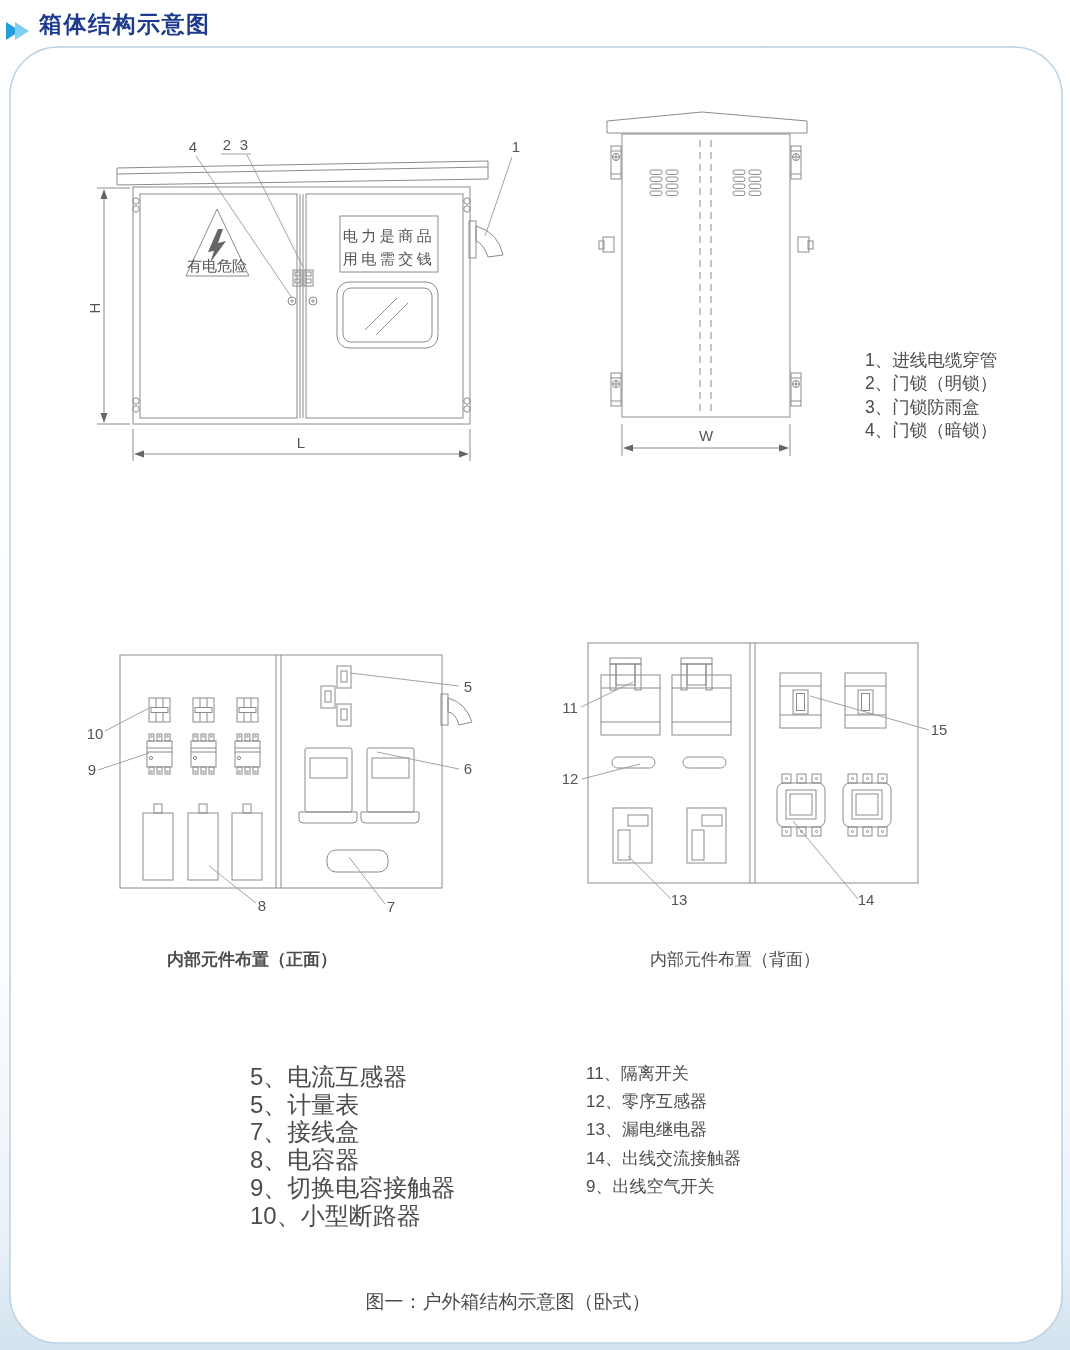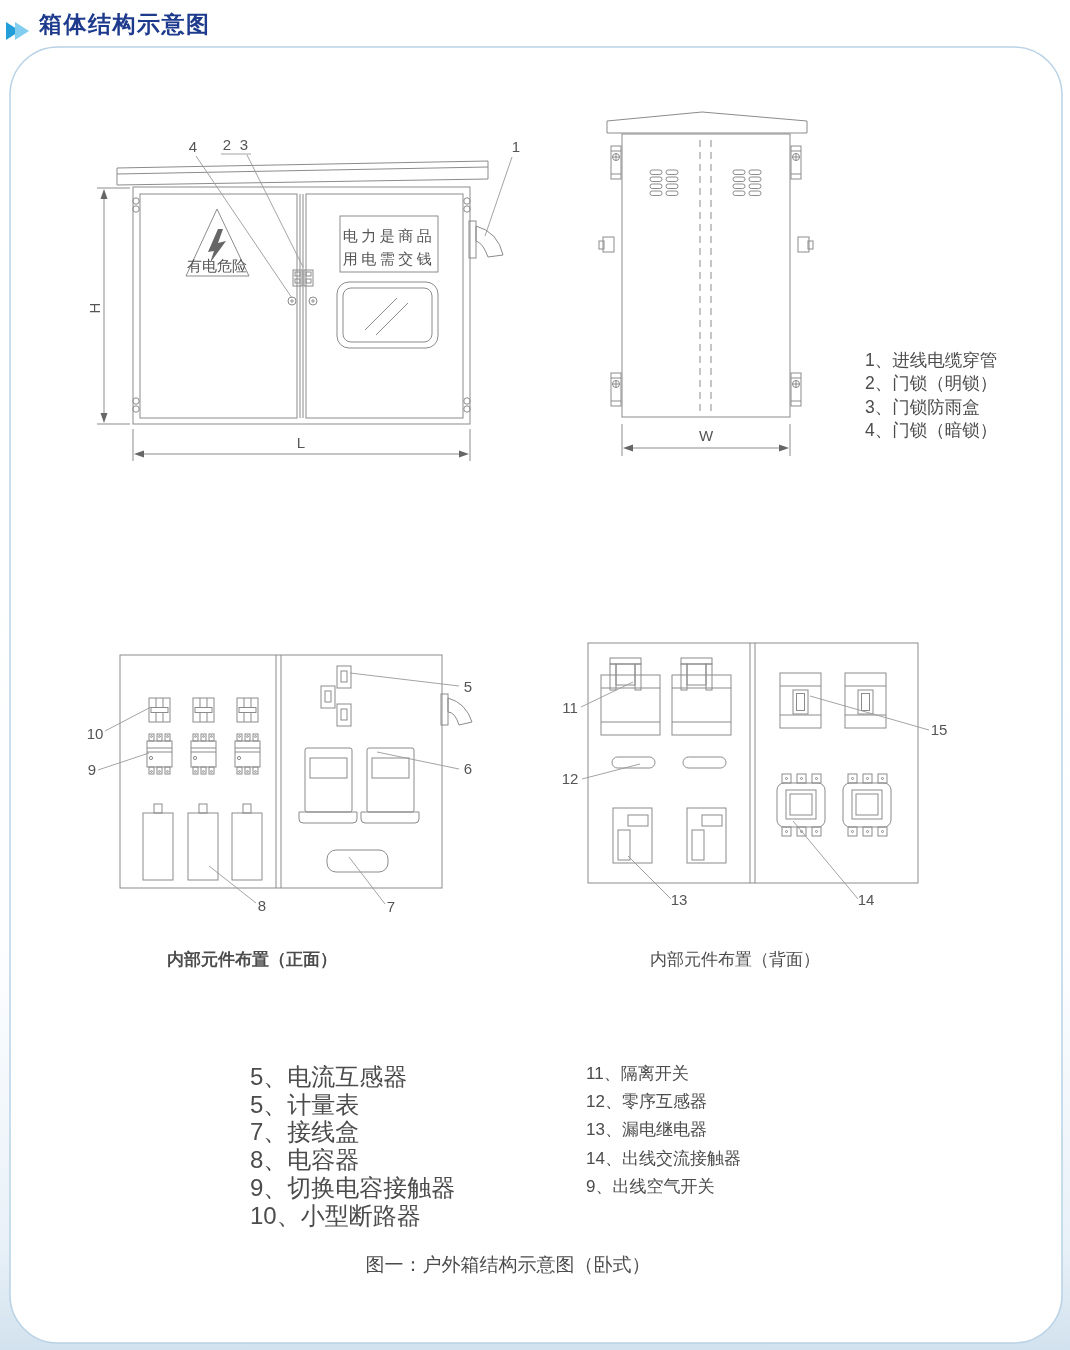--- a/index.html
+++ b/index.html
@@ -13,21 +13,21 @@
   .tri.light{border-left-color:#82cef1;margin-left:-5px;}
   .title{font-size:23px;font-weight:bold;color:#1d3a8c;letter-spacing:1.5px;margin-left:10px;}
   svg.diagram{position:absolute;left:0;top:0;}
   .lg{position:absolute;color:#4c4c4c;white-space:nowrap;}
   .lg-locks{left:865px;top:341px;font-size:17.5px;line-height:23.3px;margin-top:8px;}
   .lg-front{left:250px;top:1063px;font-size:24px;line-height:27.7px;}
   .lg-back{left:548px;top:1060px;font-size:17px;line-height:28.2px;margin-left:38px;}
   .caption{position:absolute;color:#4c4c4c;font-size:17px;transform:translateX(-50%);white-space:nowrap;}
   .cap-front{left:252px;top:948px;font-weight:bold;}
   .cap-back{left:735px;top:948px;text-align:right;}
-  .fig-caption{position:absolute;left:508px;top:1252px;transform:translateX(-50%);
+  .fig-caption{position:absolute;left:508px;top:1289px;transform:translateX(-50%);
     font-size:19px;color:#4c4c4c;white-space:nowrap;}
   svg .ln{stroke:#8b8b8b;stroke-width:1;fill:none;}
   svg .ldr{stroke:#999;stroke-width:0.9;fill:none;}
   svg .txt{fill:#555;font-size:15px;font-family:"Liberation Sans",sans-serif;}
   svg .arr{fill:#666;stroke:none;}
 </style>
 </head>
 <body>
 
 <div class="header">

